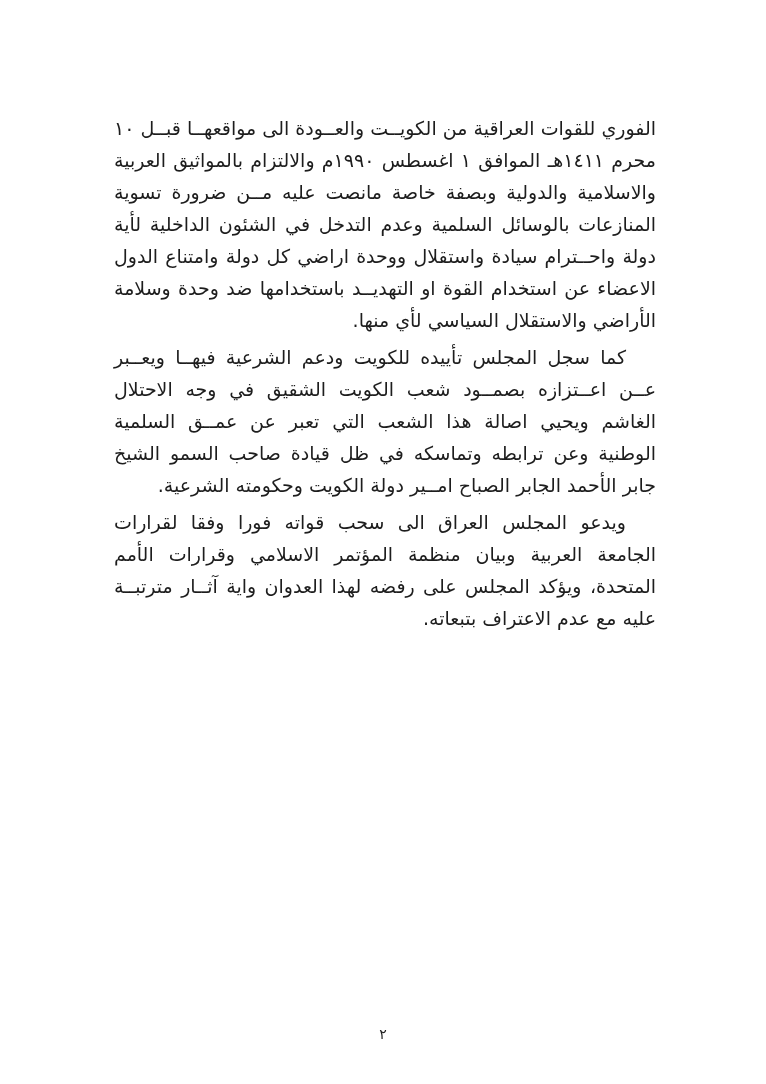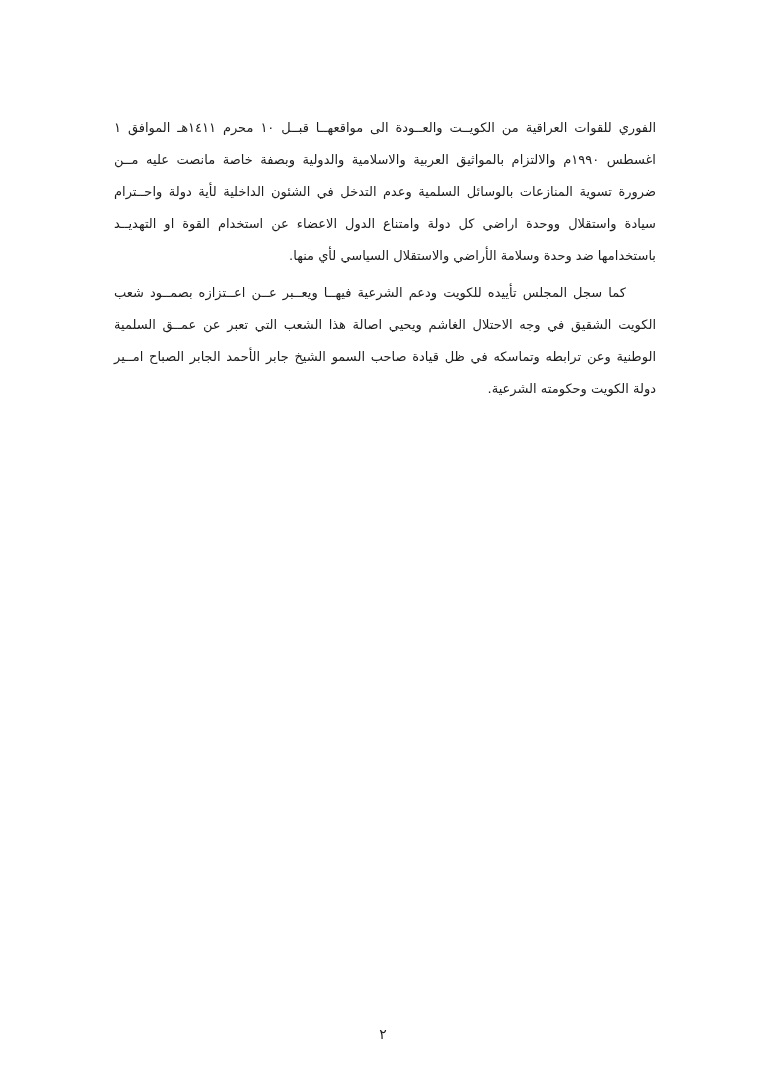--- a/index.html
+++ b/index.html
@@ -20,21 +20,21 @@
     overflow: hidden;
   }
   .text-block {
     position: absolute;
     top: 112px;
     right: 110px;
     width: 542px;
     direction: rtl;
     text-align: justify;
     color: #1d1d1d;
-    font-size: 13px;
+    font-size: 19px;
     line-height: 32px;
     letter-spacing: 0.1px;
   }
   .text-block p {
     margin: 0 0 5px 0;
     padding: 0;
   }
   .text-block p.indent {
     text-indent: 30px;
   }
@@ -50,17 +50,18 @@
   }
 </style>
 </head>
 <body>
 
 <div class="page">
 
   <div class="text-block">
     <p>الفوري للقوات العراقية من الكويــت والعــودة الى مواقعهــا قبــل ١٠ محرم ١٤١١هـ الموافق ١ اغسطس ١٩٩٠م والالتزام بالمواثيق العربية والاسلامية والدولية وبصفة خاصة مانصت عليه مــن ضرورة تسوية المنازعات بالوسائل السلمية وعدم التدخل في الشئون الداخلية لأية دولة واحــترام سيادة واستقلال ووحدة اراضي كل دولة وامتناع الدول الاعضاء عن استخدام القوة او التهديــد باستخدامها ضد وحدة وسلامة الأراضي والاستقلال السياسي لأي منها.</p>
     <p class="indent">كما سجل المجلس تأييده للكويت ودعم الشرعية فيهــا ويعــبر عــن اعــتزازه بصمــود شعب الكويت الشقيق في وجه الاحتلال الغاشم ويحيي اصالة هذا الشعب التي تعبر عن عمــق السلمية الوطنية وعن ترابطه وتماسكه في ظل قيادة صاحب السمو الشيخ جابر الأحمد الجابر الصباح امــير دولة الكويت وحكومته الشرعية.</p>
+    <p class="indent">ويدعو المجلس العراق الى سحب قواته فورا وفقا لقرارات الجامعة العربية وبيان منظمة المؤتمر الاسلامي وقرارات الأمم المتحدة، ويؤكد المجلس على رفضه لهذا العدوان واية آثــار مترتبــة عليه مع عدم الاعتراف بتبعاته.</p>
   </div>
 
   <div class="page-number">٢</div>
 
 </div>
 
 </body></html>

